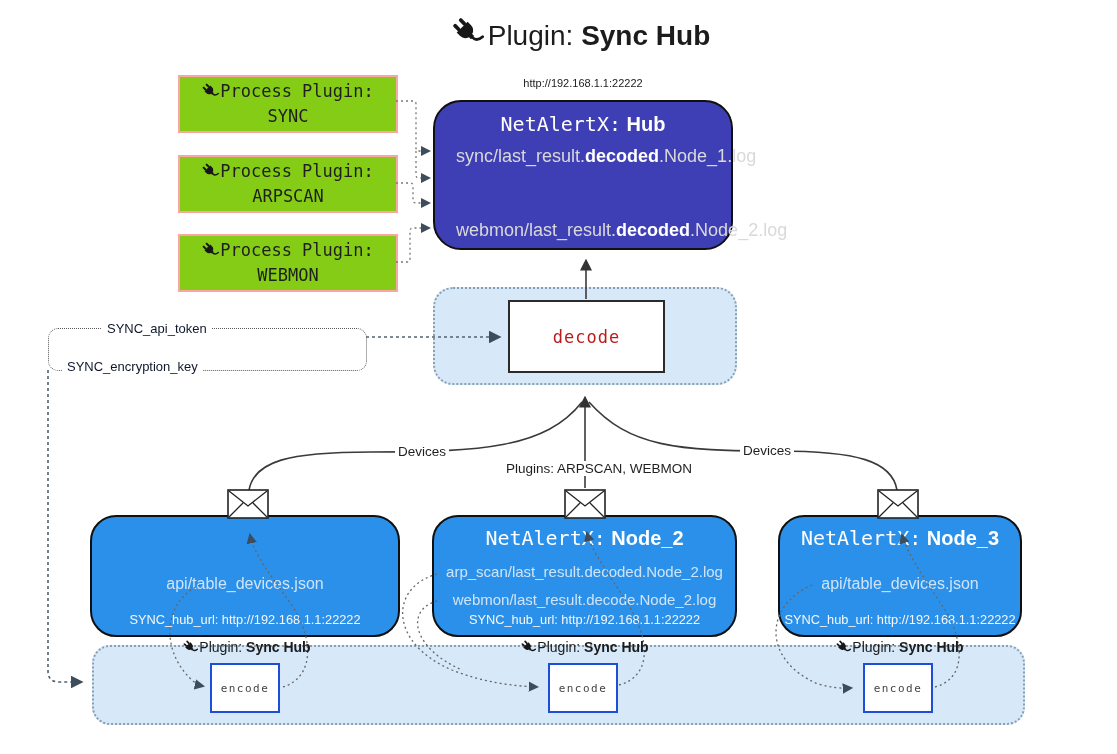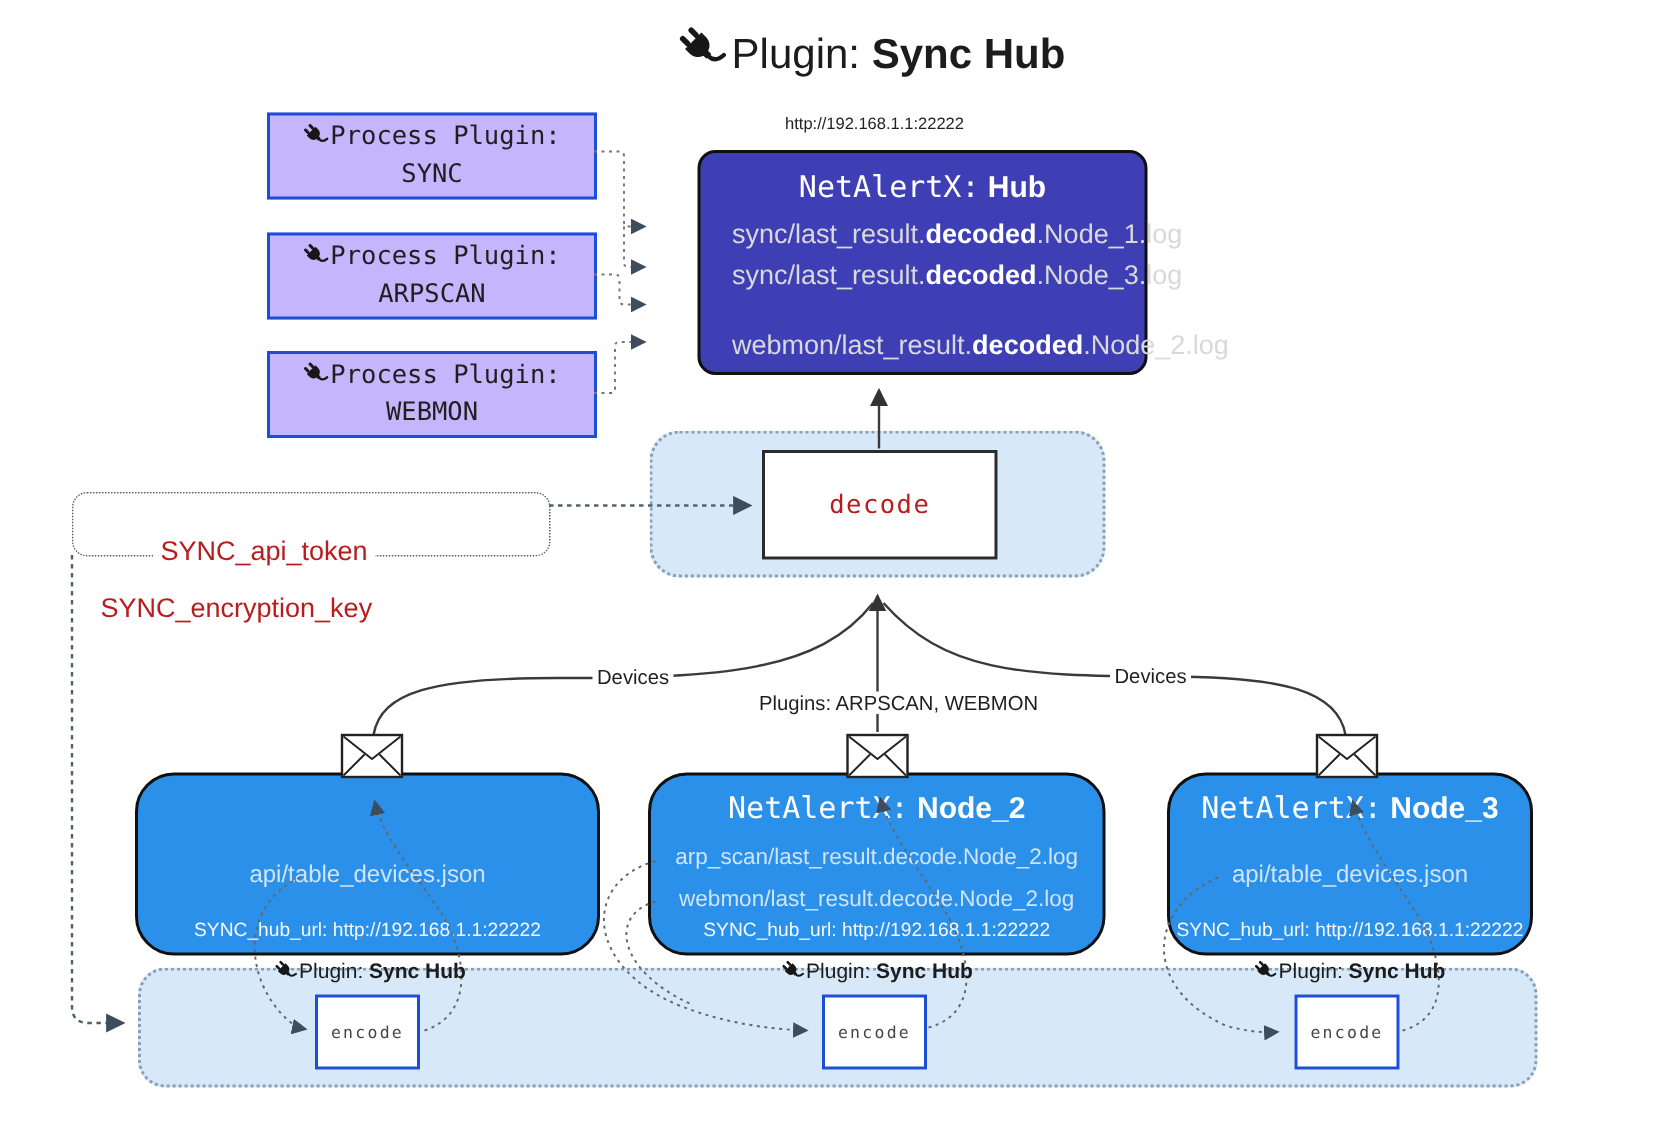--- a/index.html
+++ b/index.html
@@ -8,41 +8,41 @@
          font-family:"Liberation Sans",sans-serif;color:#222;padding-left:45px;}
   .abs{position:absolute;}
   
   .title{left:0;right:0;top:17px;text-align:center;font-size:28px;color:#1c1c1c;z-index:2;}
   .title b{font-weight:bold;}
   .plug{vertical-align:-4px;margin-right:4px;}
   .s30{width:32px;height:32px;}
   .s16{width:17px;height:17px;vertical-align:-3px;margin-right:1px;}
   .s14{width:15px;height:15px;vertical-align:-3px;margin-right:1px;}
   
-  .pbox{left:178px;width:216px;height:54px;border:2px solid #1d4ed8;background:#c4b5fd;z-index:2;
+  .pbox{left:178px;width:216px;height:54px;border:2px solid #fca5a5;background:#84cc16;z-index:2;
         display:flex;flex-direction:column;justify-content:center;align-items:center;
         font-family:"DejaVu Sans Mono",monospace;font-size:17px;color:#1f1f1f;line-height:25px;}
   
   .hub-url{left:433px;width:300px;top:77px;text-align:center;font-size:11px;color:#222;z-index:2;}
   .hub{left:433px;top:100px;width:300px;height:150px;background:var(--hub);
-       border:2px solid #101010;border-radius:12px;box-sizing:border-box;z-index:1;color:#fff;margin-left:32px;}
+       border:2px solid #101010;border-radius:28px;box-sizing:border-box;z-index:1;color:#fff;}
   .hub-title{position:absolute;top:10px;left:0;width:100%;text-align:center;font-size:20px;}
   .hub-title .pre{font-family:"DejaVu Sans Mono",monospace;}
   .hub-title b{font-family:"Liberation Sans",sans-serif;font-weight:bold;}
   .hublog{position:absolute;left:21px;width:286px;font-size:18px;color:#d9d9d9;white-space:nowrap;}
   .hublog b{color:#ffffff;}
   
   .dec-wrap{left:433px;top:287px;width:304px;height:98px;background:var(--container);
             border:2px dotted #87a0b6;border-radius:20px;box-sizing:border-box;z-index:1;}
   .dec-box{left:508px;top:300px;width:157px;height:73px;background:#fff;border:2px solid #2b2b2b;
            box-sizing:border-box;display:flex;align-items:center;justify-content:center;z-index:2;
            font-family:"DejaVu Sans Mono",monospace;font-size:17px;letter-spacing:1px;color:#b91c1c;}
   
   .set-rect{left:48px;top:328px;width:317px;height:41px;border:1.5px dotted #5a5a5a;border-radius:10px;z-index:1;}
-  .set-lbl{background:#fff;padding:0 5px;font-size:18px;color:#b91c1c;z-index:6;white-space:nowrap;margin-top:36px;}
+  .set-lbl{background:#fff;padding:0 5px;font-size:13px;color:#0f172a;z-index:6;white-space:nowrap;}
   
   .node{top:515px;height:122px;background:var(--node);border:2px solid #101010;border-radius:26px;
         box-sizing:border-box;z-index:1;color:#fff;}
   .node-title{position:absolute;top:9px;left:0;width:100%;text-align:center;font-size:20px;white-space:nowrap;}
   .node-title .pre{font-family:"DejaVu Sans Mono",monospace;}
   .node-title b{font-weight:bold;}
   .nfile{position:absolute;left:0;width:100%;text-align:center;color:#cfe4f8;white-space:nowrap;}
   .nurl{position:absolute;bottom:8px;left:0;width:100%;text-align:center;font-size:12.8px;color:#f7f7f7;white-space:nowrap;}
   
   .edge-lbl{font-size:13.5px;color:#1f1f1f;background:#fff;padding:0 3px;z-index:6;white-space:nowrap;}
@@ -102,21 +102,20 @@
     <div>WEBMON</div>
   </div>
 
   <div class="hub-url abs">http://192.168.1.1:22222</div>
   <div class="hub abs">
     <div class="hub-title">
       <span class="pre">NetAlertX:</span>
       <b>Hub</b>
     </div>
     <div class="hublog" style="top:44px"><span>sync/last_result.</span><b>decoded</b><span>.Node_1.log</span></div>
-    <div class="hublog" style="top:71px"><span>sync/last_result.</span><b>decoded</b><span>.Node_3.log</span></div>
     <div class="hublog" style="top:118px"><span>webmon/last_result.</span><b>decoded</b><span>.Node_2.log</span></div>
   </div>
 
   <div class="dec-wrap abs"></div>
   <div class="dec-box abs">decode</div>
 
   <div class="set-rect abs"></div>
   <div class="set-lbl abs" style="left:102px;top:321px">SYNC_api_token</div>
   <div class="set-lbl abs" style="left:62px;top:359px">SYNC_encryption_key</div>
 
@@ -126,21 +125,21 @@
 
   <div class="node abs" style="left:90px;width:310px">
     <div class="nfile" style="top:58px;font-size:16px">api/table_devices.json</div>
     <div class="nurl">SYNC_hub_url: http://192.168.1.1:22222</div>
   </div>
   <div class="node abs" style="left:432px;width:305px">
     <div class="node-title">
       <span class="pre">NetAlertX:</span>
       <b>Node_2</b>
     </div>
-    <div class="nfile" style="top:46px;font-size:15px">arp_scan/last_result.decode.Node_2.log</div>
+    <div class="nfile" style="top:46px;font-size:15px">arp_scan/last_result.decoded.Node_2.log</div>
     <div class="nfile" style="top:74px;font-size:15px">webmon/last_result.decode.Node_2.log</div>
     <div class="nurl">SYNC_hub_url: http://192.168.1.1:22222</div>
   </div>
   <div class="node abs" style="left:778px;width:244px">
     <div class="node-title">
       <span class="pre">NetAlertX:</span>
       <b>Node_3</b>
     </div>
     <div class="nfile" style="top:58px;font-size:16px">api/table_devices.json</div>
     <div class="nurl">SYNC_hub_url: http://192.168.1.1:22222</div>

